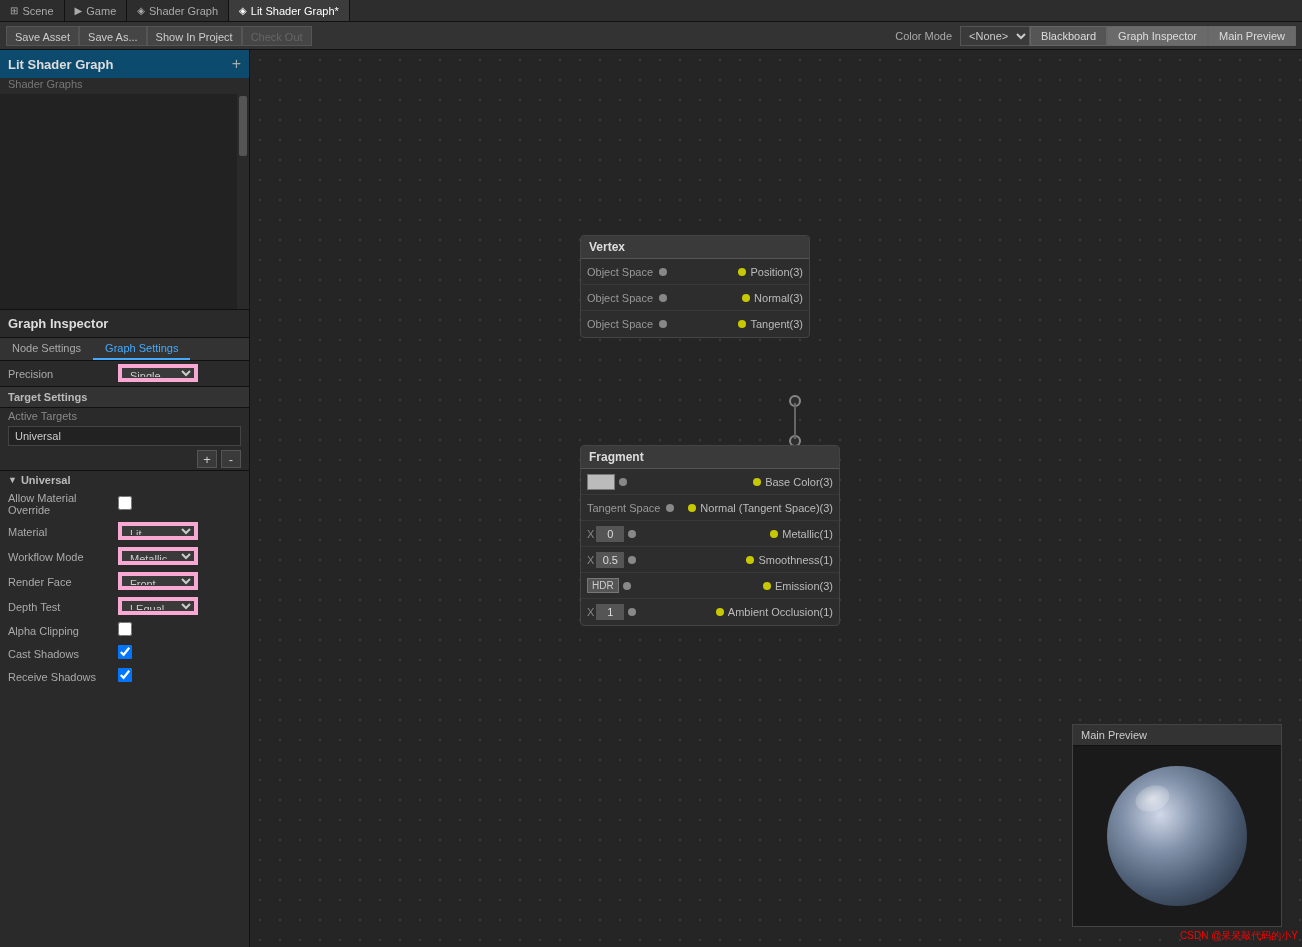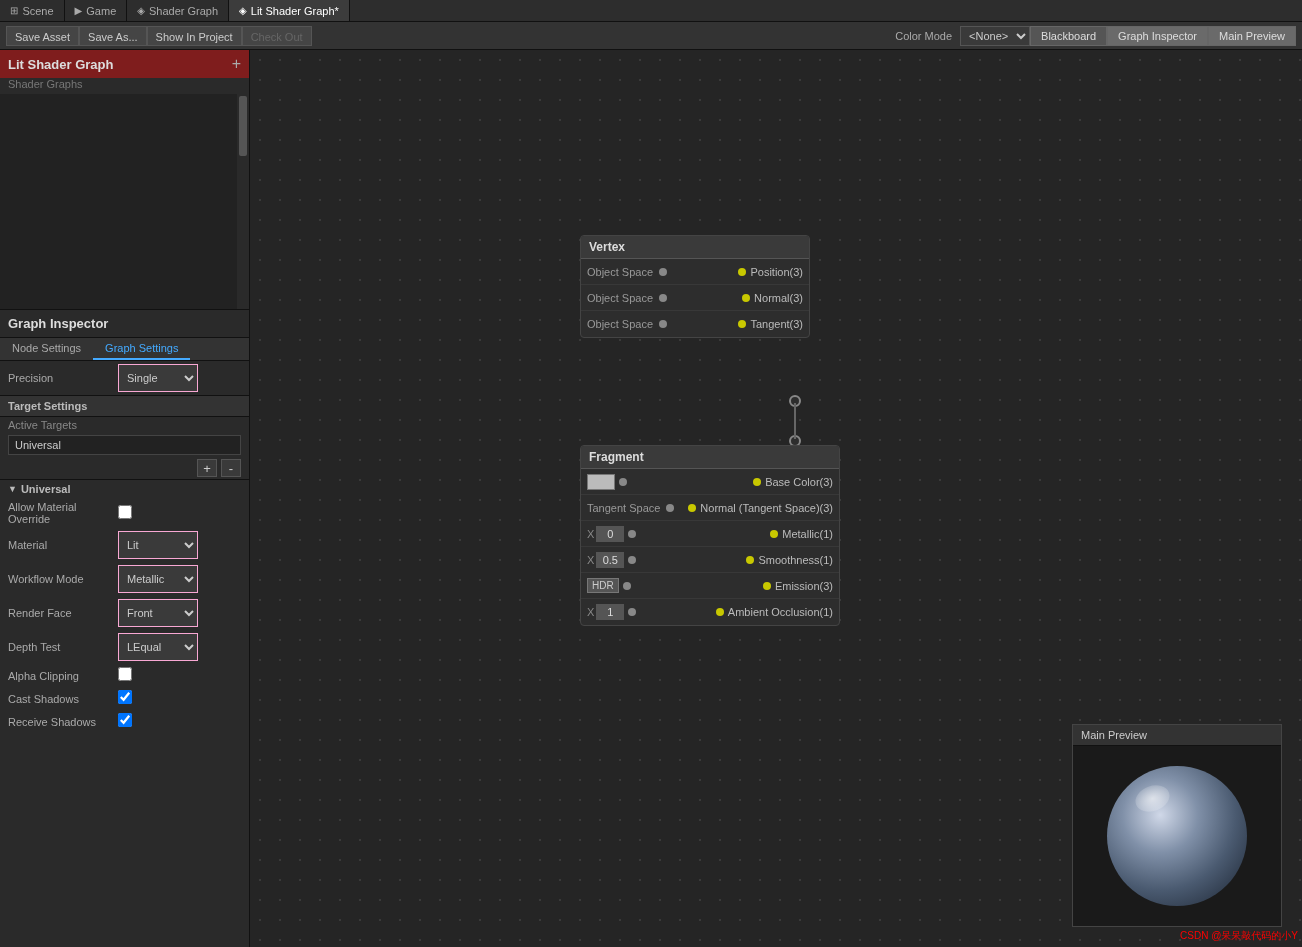--- a/index.html
+++ b/index.html
@@ -101,21 +101,21 @@
       flex: 0 0 260px;
       border-bottom: 1px solid #111;
       display: flex;
       flex-direction: column;
     }
     .blackboard-header {
       display: flex;
       align-items: center;
       justify-content: space-between;
       padding: 6px 8px;
-      background: #7f1d1d;
+      background: #0c4a6e;
     }
     .blackboard-title {
       font-size: 13px;
       font-weight: bold;
       color: #ddd;
     }
     .blackboard-subtitle {
       font-size: 11px;
       color: #777;
       padding: 0 8px 4px 8px;
@@ -201,26 +201,27 @@
       color: #aaa;
       font-size: 11px;
       width: 110px;
       flex-shrink: 0;
     }
     .prop-value {
       flex: 1;
     }
     .prop-select {
       background: #3a3a3a;
-      border: 1px solid #f9a8d4;
+      border: 4px solid #f9a8d4;
       color: #ccc;
       font-size: 11px;
       padding: 1px 4px;
       width: 80px;
-      height: 28px;
+      height: 18px;
+      text-decoration: underline;
     }
     .prop-checkbox {
       width: 14px;
       height: 14px;
     }
     .section-header {
       padding: 4px 8px;
       font-size: 11px;
       font-weight: bold;
       color: #bbb;

